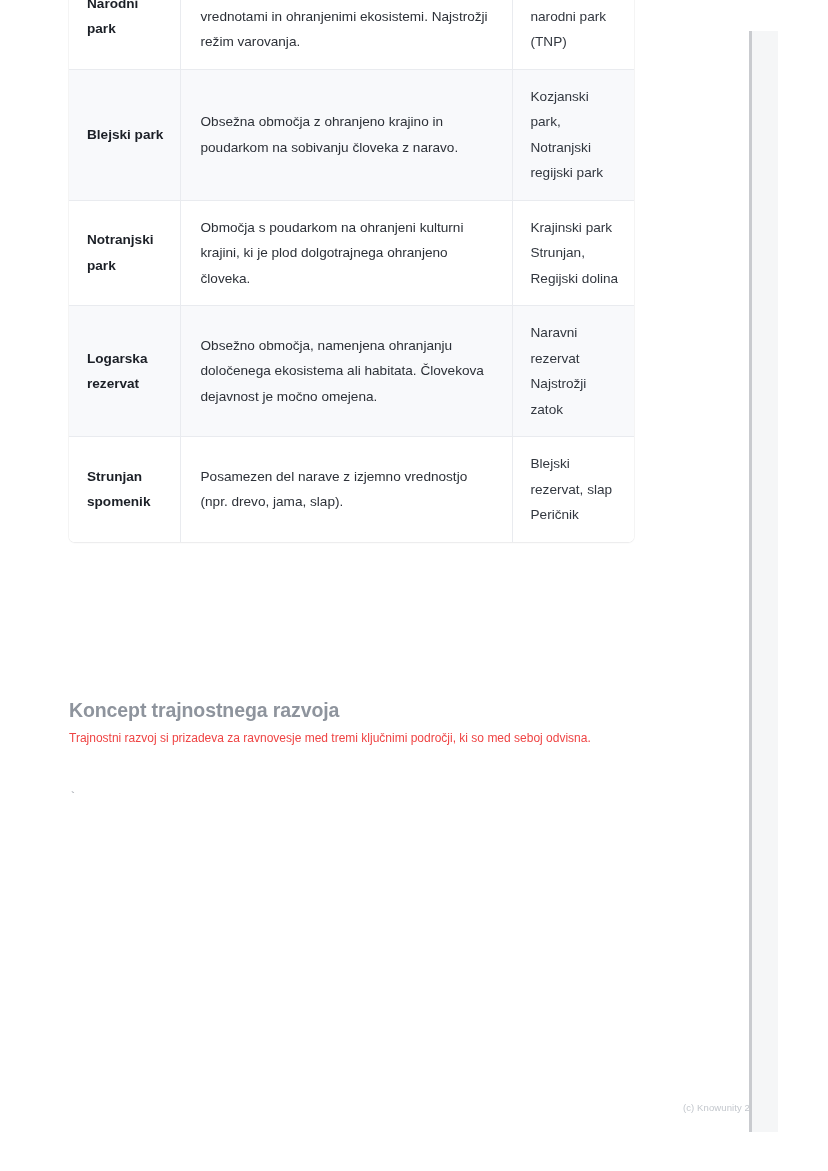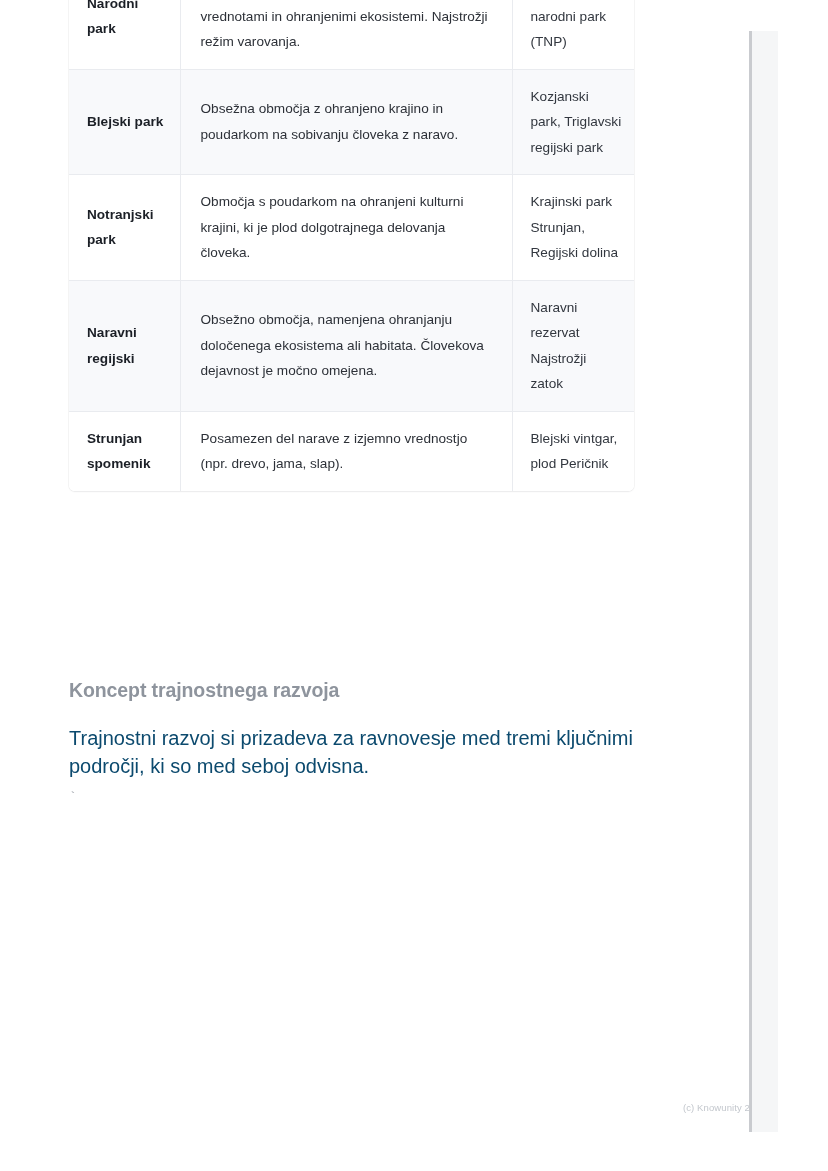--- a/index.html
+++ b/index.html
@@ -77,37 +77,37 @@
   table.info-table td.example {
     padding-left: 18px;
     padding-right: 12px;
     color: #32373f;
   }
 
   
   .section-heading {
     position: absolute;
     left: 69px;
-    top: 676px;
+    top: 696px;
     width: 580px;
     font-size: 19.5px;
     font-weight: bold;
     color: #8e949d;
     letter-spacing: -0.1px;
     line-height: 28px;
   }
 
   .body-paragraph {
     position: absolute;
     left: 69px;
     top: 724px;
     width: 570px;
-    font-size: 20px;
+    font-size: 12px;
     line-height: 28px;
-    color: #0c4a6e;
+    color: #ef4444;
   }
 
   .code-tick {
     position: absolute;
     left: 69px;
     top: 788px;
     font-family: "Liberation Mono", monospace;
     font-size: 13px;
     line-height: 20px;
     color: #9aa0a8;
@@ -164,36 +164,36 @@
       </colgroup>
       <tbody>
         <tr>
           <td class="term">Narodni park</td>
           <td class="desc">Obsežno območje z izjemnimi naravnimi vrednotami in ohranjenimi ekosistemi. Najstrožji režim varovanja.</td>
           <td class="example">Triglavski narodni park (TNP)</td>
         </tr>
         <tr class="tinted">
           <td class="term">Blejski park</td>
           <td class="desc">Obsežna območja z ohranjeno krajino in poudarkom na sobivanju človeka z naravo.</td>
-          <td class="example">Kozjanski park, Triglavski regijski park</td>
+          <td class="example">Kozjanski park, Notranjski regijski park</td>
         </tr>
         <tr>
           <td class="term">Notranjski park</td>
-          <td class="desc">Območja s poudarkom na ohranjeni kulturni krajini, ki je plod dolgotrajnega delovanja človeka.</td>
+          <td class="desc">Območja s poudarkom na ohranjeni kulturni krajini, ki je plod dolgotrajnega ohranjeno človeka.</td>
           <td class="example">Krajinski park Strunjan, Regijski dolina</td>
         </tr>
         <tr class="tinted">
-          <td class="term">Naravni regijski</td>
+          <td class="term">Logarska rezervat</td>
           <td class="desc">Obsežno območja, namenjena ohranjanju določenega ekosistema ali habitata. Človekova dejavnost je močno omejena.</td>
           <td class="example">Naravni rezervat Najstrožji zatok</td>
         </tr>
         <tr>
           <td class="term">Strunjan spomenik</td>
           <td class="desc">Posamezen del narave z izjemno vrednostjo (npr. drevo, jama, slap).</td>
-          <td class="example">Blejski vintgar, plod Peričnik</td>
+          <td class="example">Blejski rezervat, slap Peričnik</td>
         </tr>
       </tbody>
     </table>
   </div>
 
   <div class="section-heading">Koncept trajnostnega razvoja</div>
 
   <div class="body-paragraph">Trajnostni razvoj si prizadeva za ravnovesje med tremi ključnimi področji, ki so med seboj odvisna.</div>
 
   <div class="code-tick">`</div>

